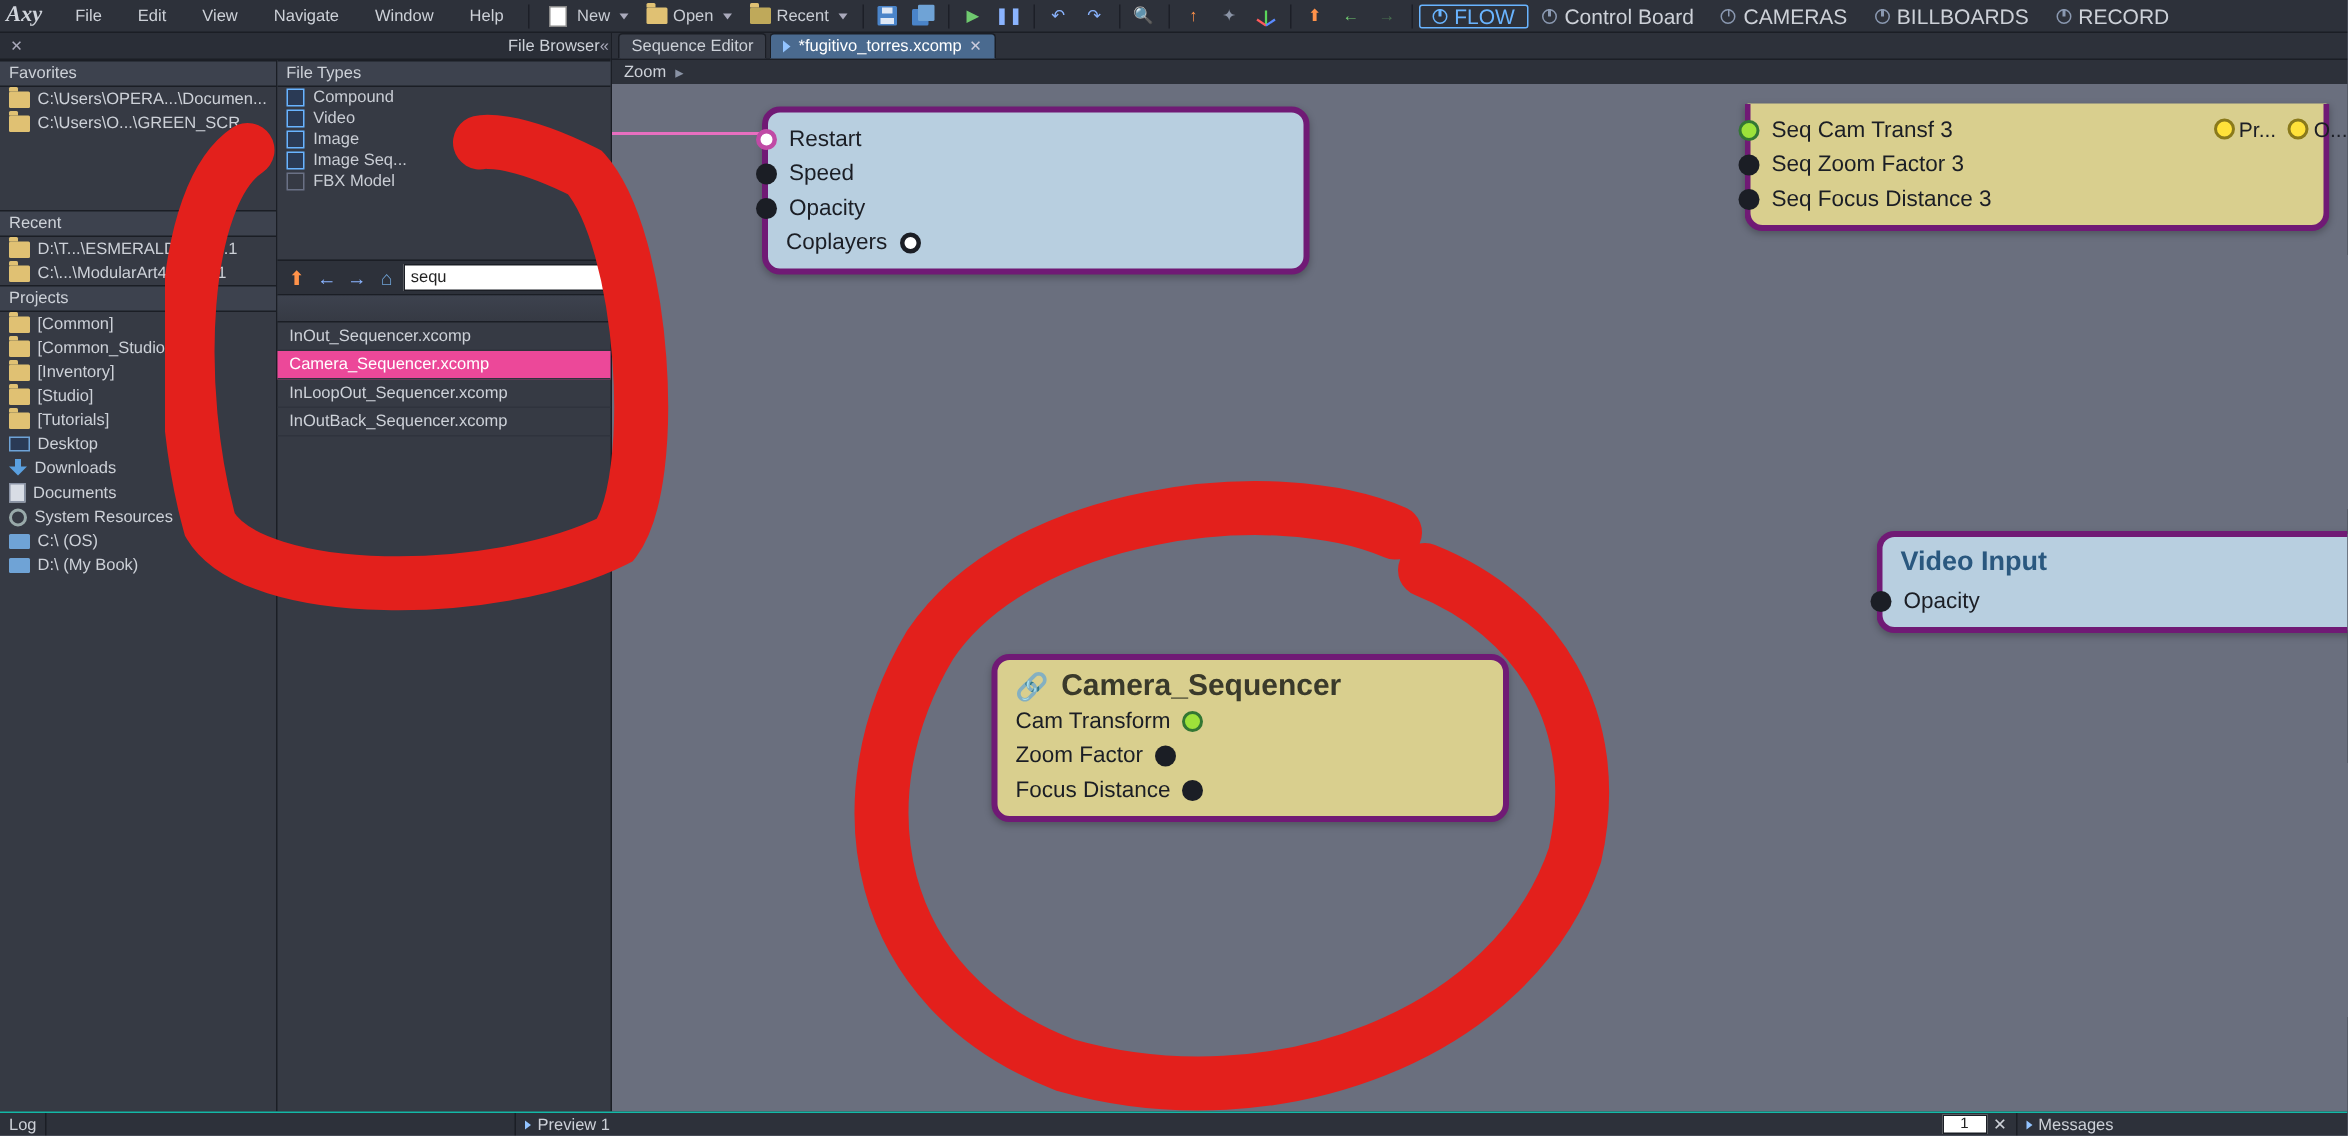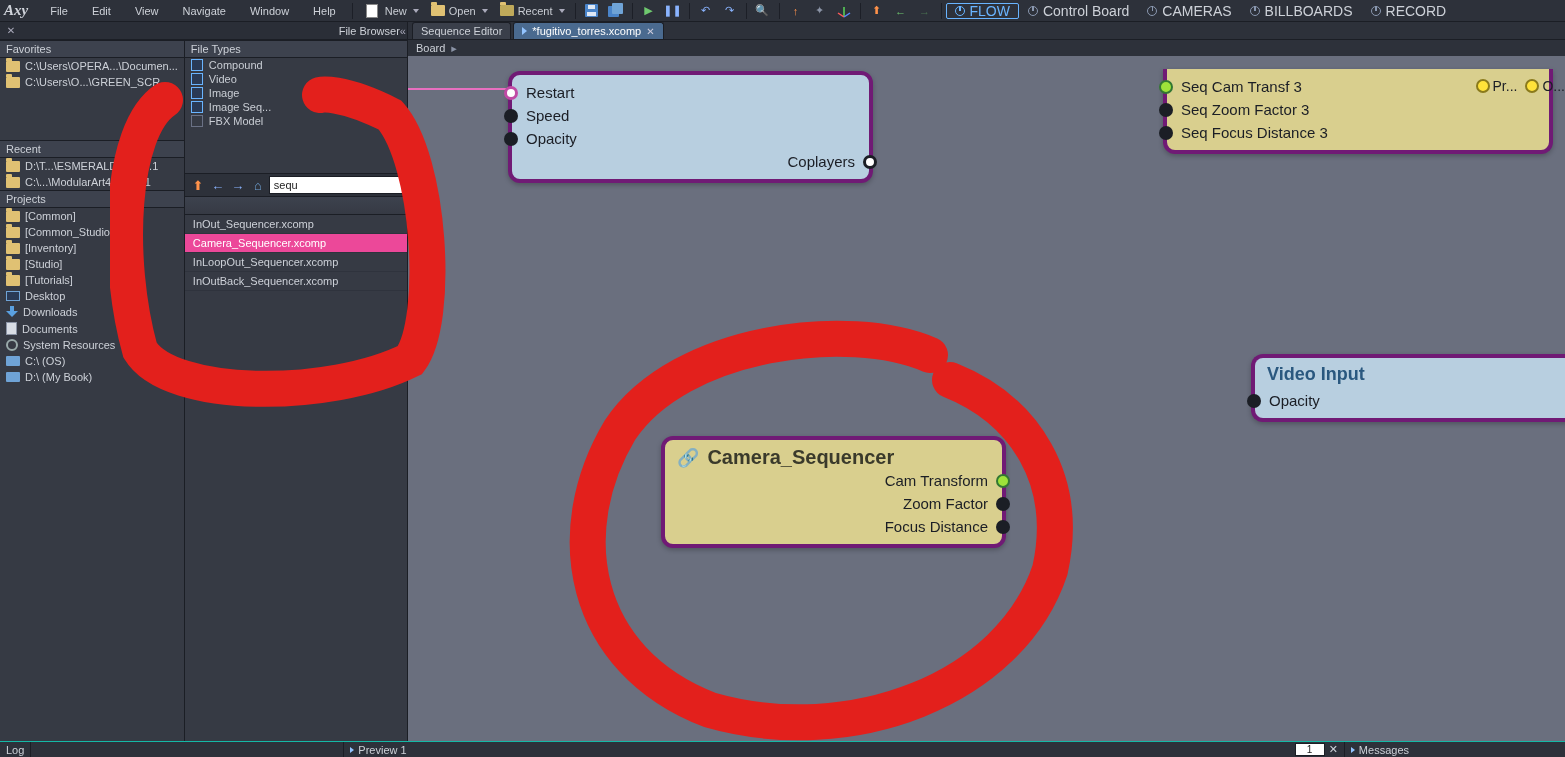--- a/index.html
+++ b/index.html
@@ -68,21 +68,21 @@
   .bc-arrow{ color:#8a93a5; }
 
   .canvas{ flex:1; background:#6a6f7e; position:relative; overflow:hidden; }
 
   
   .node{ position:absolute; border-radius:12px; border:4px solid #701a75; box-shadow:0 2px 5px rgba(0,0,0,.25); padding:6px 12px; font-size:15px; }
   .node-blue{ background:#b8cfe0; color:#1b1e25; }
   .node-tan { background:#d9cf8e; color:#1b1e25; }
   .node-title-in{ font-weight:bold; font-size:18px; color:#2a587f; margin-bottom:4px; }
   .port-row{ display:flex; align-items:center; gap:8px; padding:3px 0; position:relative; }
-  .port-row.right{ justify-content:flex-end; }
+  .port-row.right{ }
   .port-dot{ width:14px; height:14px; border-radius:50%; background:#1b1e25; flex-shrink:0; position:relative; z-index:2;}
   .port-dot.green{ background:#9de23a; border:2px solid #373; box-sizing:border-box;}
   .port-dot.hollow{ background:#fff; border:3px solid #1b1e25; box-sizing:border-box;}
   .port-dot.magenta{ background:#fff; border:3px solid #c04aa5; box-sizing:border-box;}
   .port-dot.out{ margin-right:-20px; }
   .port-dot.in { margin-left:-20px; }
   .port-lbl{ white-space:nowrap; }
   .link-icon{ font-size:18px; color:#5a4a1b; margin-right:4px;}
 
   
@@ -322,21 +322,21 @@
       <div class="tab">
         <span>Sequence Editor</span>
       </div>
       <div class="tab active">
         <span class="play-tri"></span>
         <span>*fugitivo_torres.xcomp</span>
         <span class="tab-close-x">✕</span>
       </div>
     </div>
     <div class="breadcrumb">
-      <span>Board</span>
+      <span>Zoom</span>
       <span class="bc-arrow">▸</span>
     </div>
 
     <div class="canvas">
 
       <svg class="wires">
         <path d="M 0 33 Q 50 33 108 33" stroke="#e86fc0" stroke-width="2" fill="none"></path>
         <path d="M 700 0 C 700 200 685 300 595 428" stroke="#b6e635" stroke-width="2" fill="none"></path>
       </svg>
 

